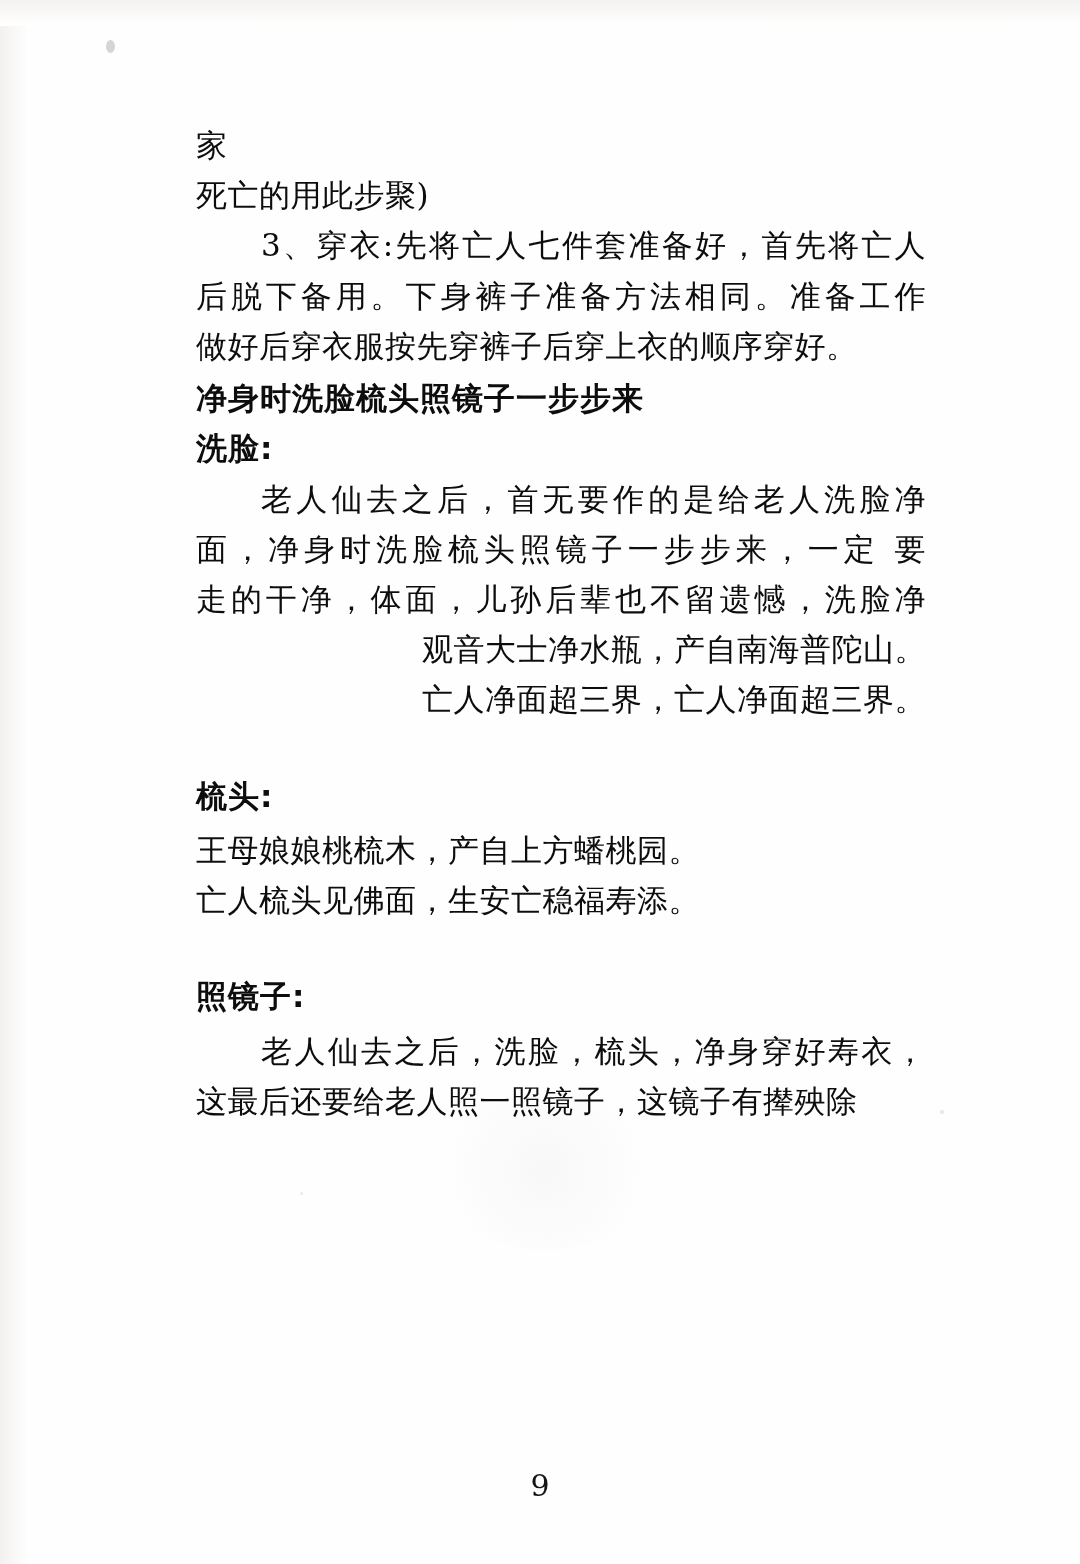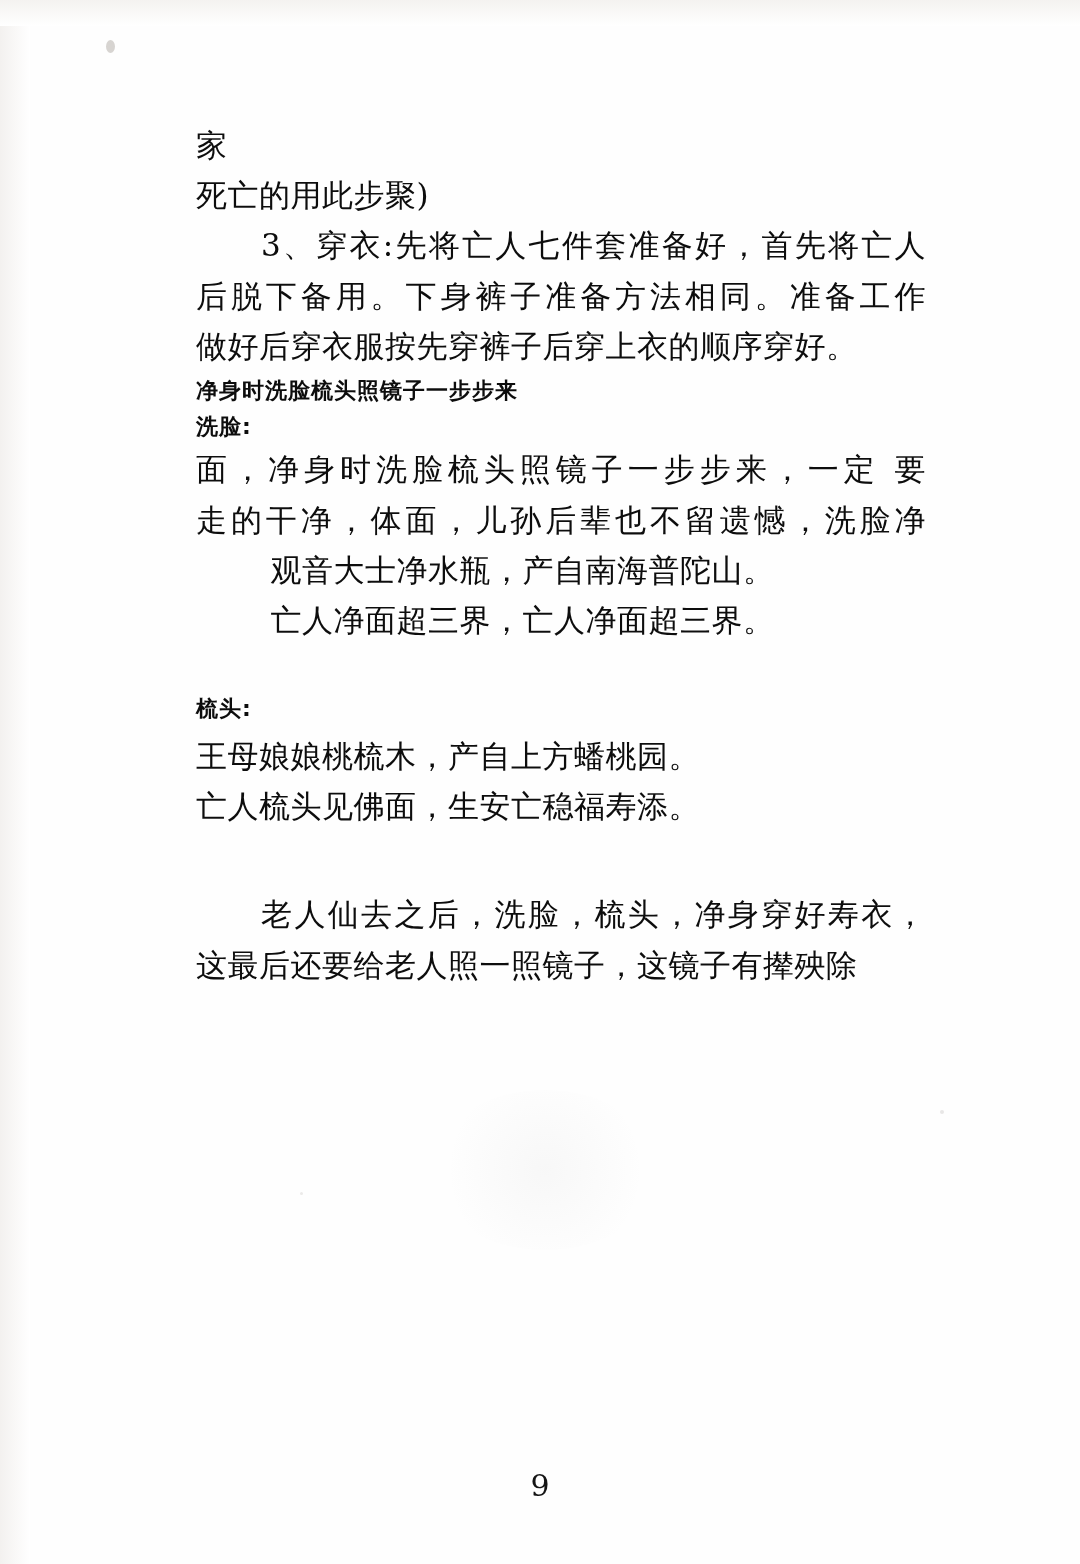--- a/index.html
+++ b/index.html
@@ -54,25 +54,26 @@
   }
   .body-line {
     white-space: pre;
   }
   .just {
     text-align: justify;
     text-align-last: justify;
   }
   .indent {
     text-indent: 2.4em;
+    text-align: right;
   }
   .bold {
     font-weight: 700;
     font-family: "DejaVu Sans", "Liberation Sans", sans-serif;
-    font-size: 22px;
+    font-size: 31px;
     letter-spacing: 1px;
   }
   .gap-sm { height: 4px; }
   .gap-lg { height: 46px; }
   .blk { margin-top: 2px; }
   .pagenum {
     position: absolute;
     left: 0; right: 0;
     top: 1468px;
     text-align: center;
@@ -109,35 +110,37 @@
     <p class="body-line">家</p>
     <p class="body-line">死亡的用此步聚)</p>
 
     <p class="just" style="text-indent:2.1em;">3、穿衣:先将亡人七件套准备好，首先将亡人</p>
     <p class="just">后脱下备用。下身裤子准备方法相同。准备工作</p>
     <p class="body-line">做好后穿衣服按先穿裤子后穿上衣的顺序穿好。</p>
 
     <p class="bold blk">净身时洗脸梳头照镜子一步步来</p>
     <p class="bold">洗脸:</p>
 
+    <p class="just" style="text-indent:2.1em;">老人仙去之后，首无要作的是给老人洗脸净</p>
     <p class="just">面，净身时洗脸梳头照镜子一步步来，一定 要</p>
     <p class="just">走的干净，体面，儿孙后辈也不留遗憾，洗脸净</p>
 
     <p class="indent">观音大士净水瓶，产自南海普陀山。</p>
     <p class="indent">亡人净面超三界，亡人净面超三界。</p>
 
     <div class="gap-lg"></div>
 
     <p class="bold">梳头:</p>
     <div class="gap-sm"></div>
     <p class="body-line">王母娘娘桃梳木，产自上方蟠桃园。</p>
     <p class="body-line">亡人梳头见佛面，生安亡稳福寿添。</p>
 
     <div class="gap-lg"></div>
 
+    <p class="bold">照镜子:</p>
     <div class="gap-sm"></div>
-    <p class="just" style="text-indent:2.1em;margin-top:8px;">老人仙去之后，洗脸，梳头，净身穿好寿衣，</p>
+    <p class="just" style="text-indent:2.1em;">老人仙去之后，洗脸，梳头，净身穿好寿衣，</p>
     <p class="body-line">这最后还要给老人照一照镜子，这镜子有撵殃除</p>
 
   </div>
 
   <div class="pagenum">9</div>
 </div>
 
 </body></html>

